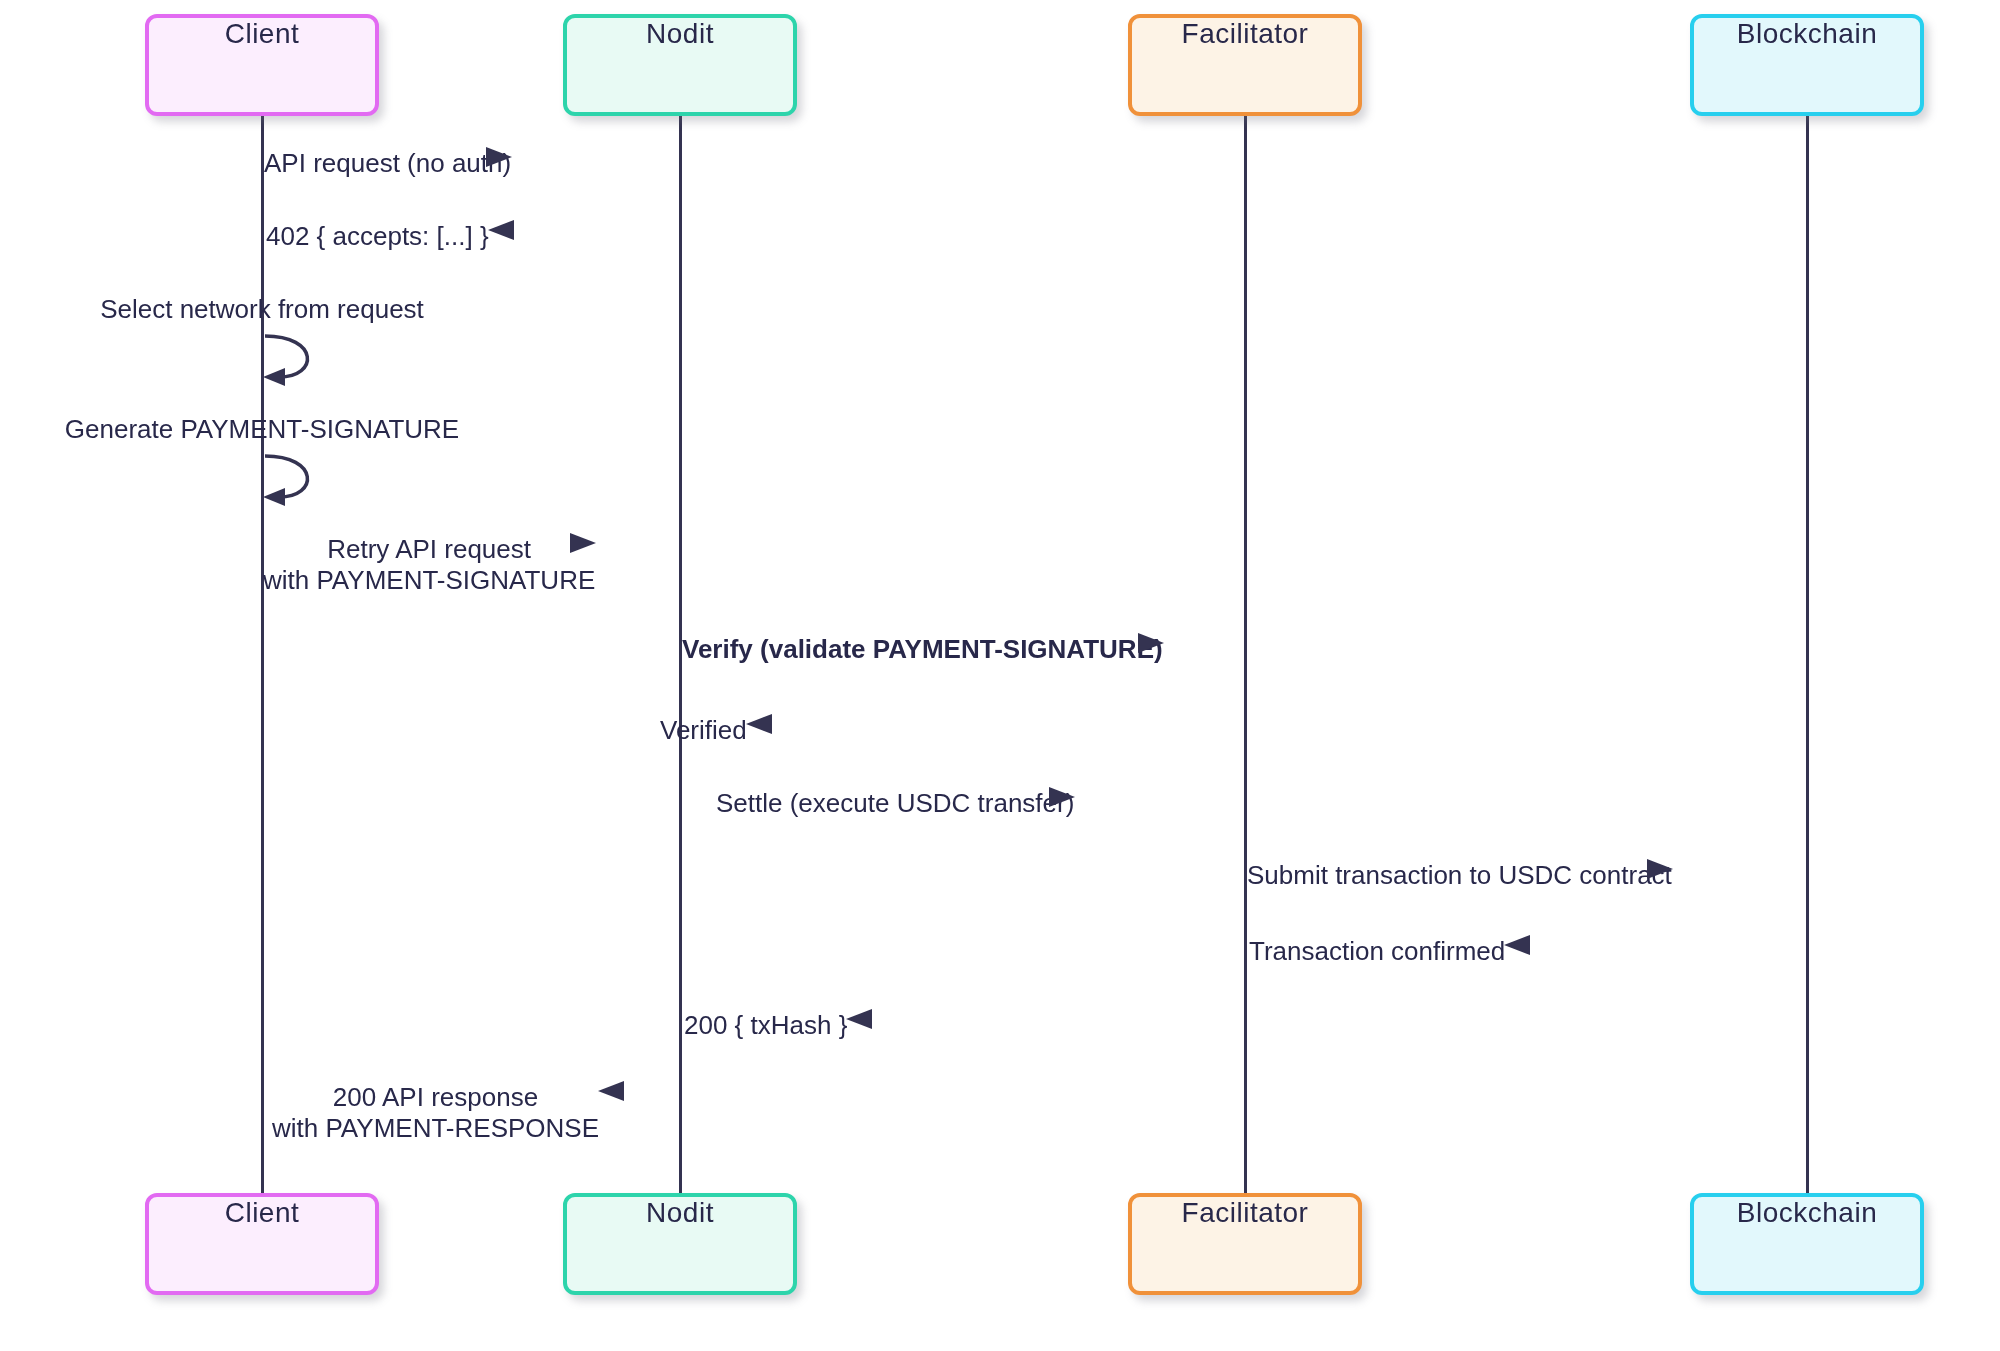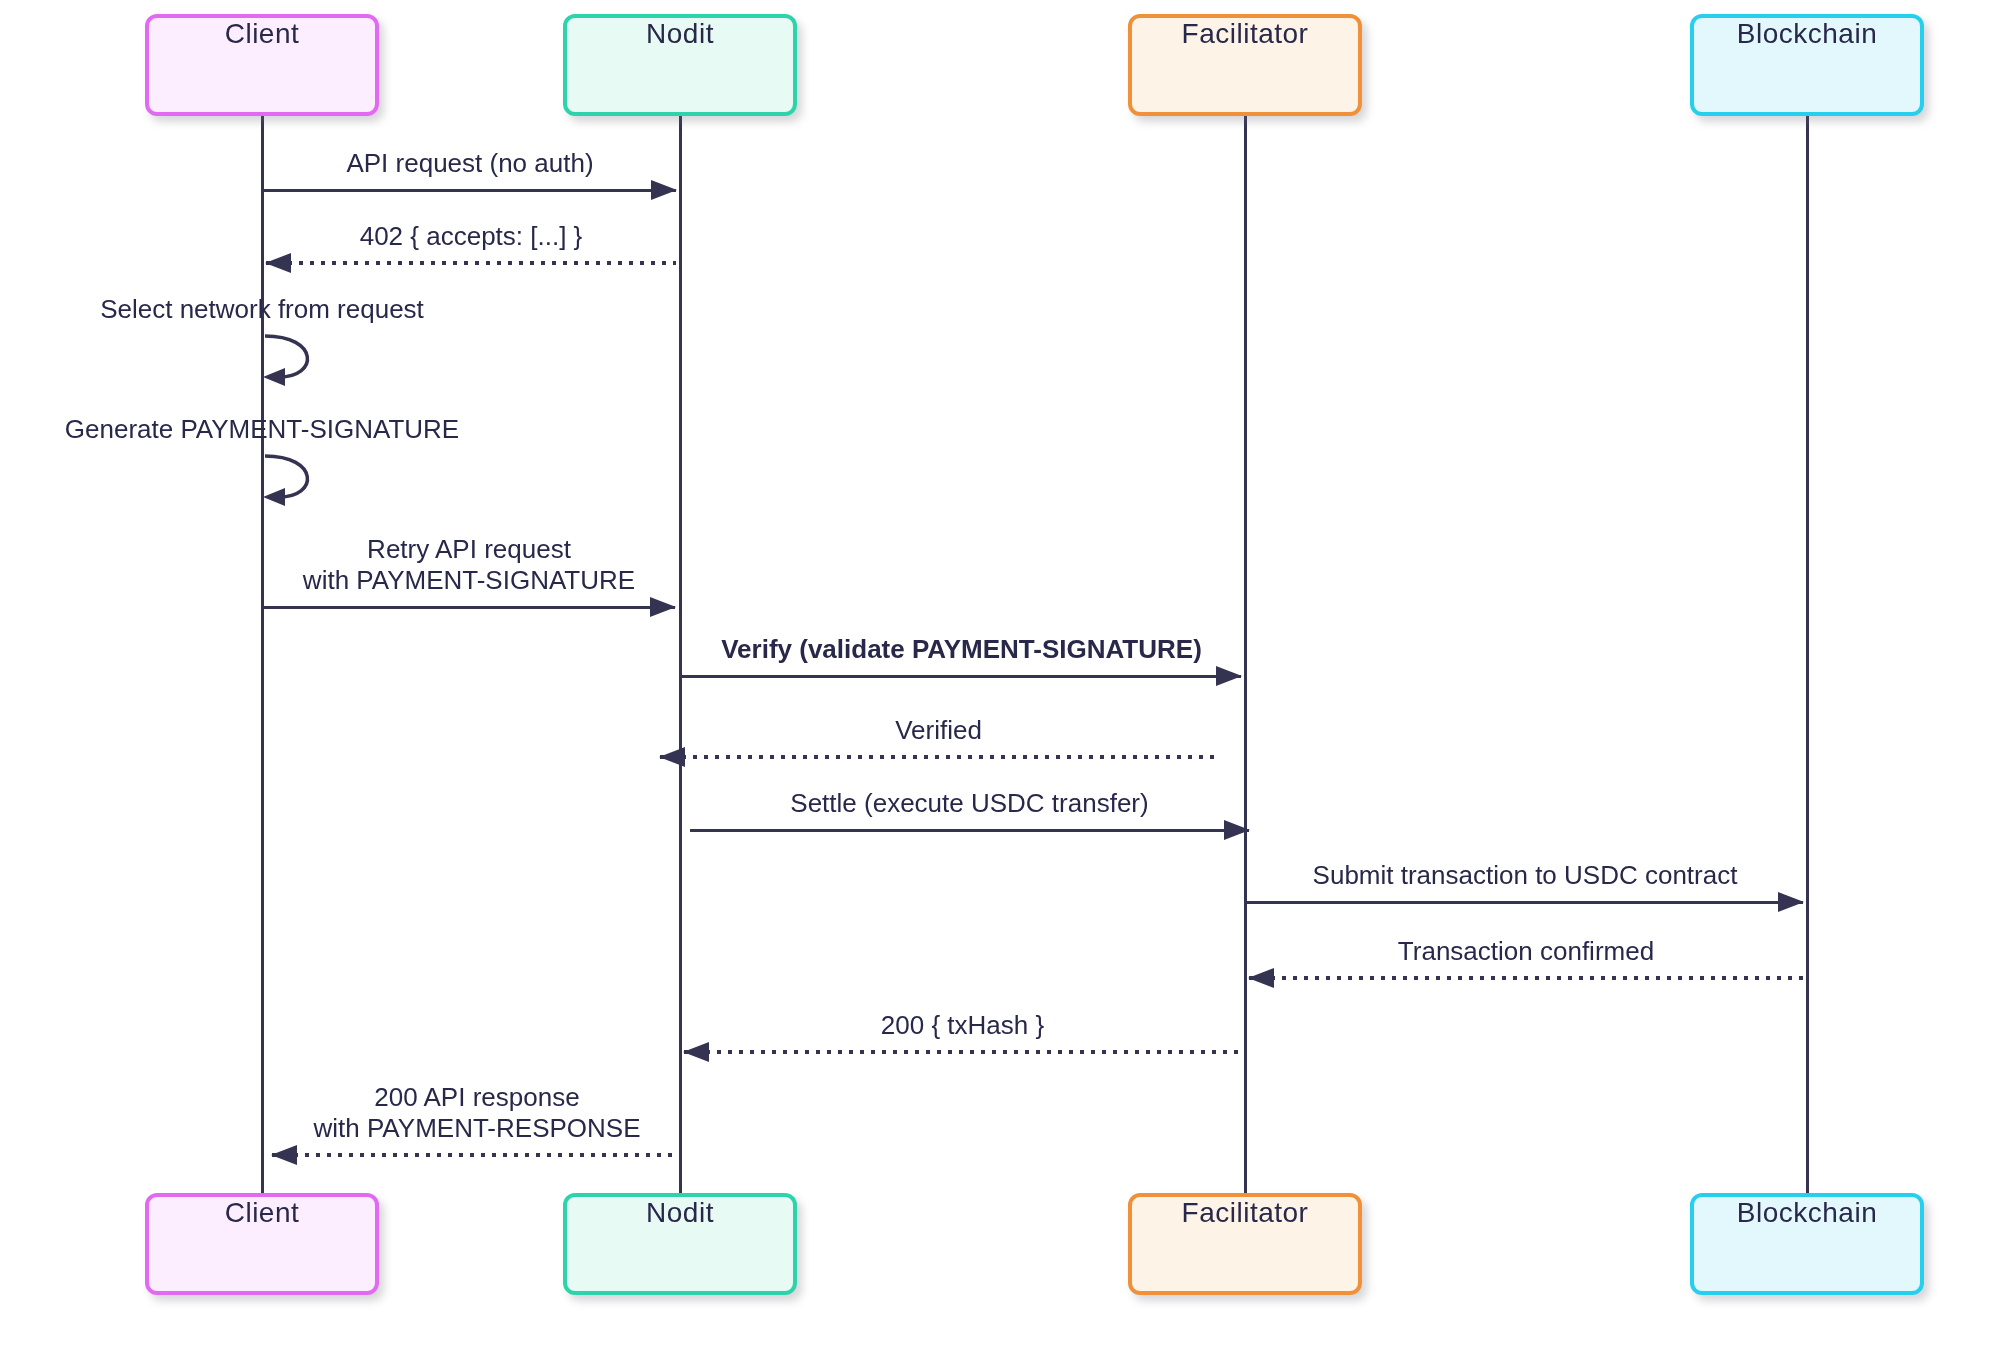--- a/index.html
+++ b/index.html
@@ -28,22 +28,21 @@
     box-sizing: border-box;
     display: flex;
     justify-content: center;
     font-size: 28px;
     letter-spacing: 0.5px;
     box-shadow: 5px 6px 9px rgba(110,110,125,0.28);
   }
   .msg {
     position: absolute;
     display: flex;
-    flex-direction: column;
-    justify-content: center;
+    flex-direction: row;
   }
   .msg .label {
     font-size: 26px;
     line-height: 31px;
     text-align: center;
     white-space: pre-line;
     margin-bottom: 2px;
     color: #28284a;
   }
   .arrow {
@@ -146,21 +145,21 @@
   </div>
 
   <div class="msg" style="left:660px; top:715px; width:557px;">
     <div class="label">Verified</div>
     <div class="arrow">
       <i class="head left"></i>
       <i class="shaft dotted"></i>
     </div>
   </div>
 
-  <div class="msg" style="left:690px; top:788px; width:559px;">
+  <div class="msg" style="left:716px; top:788px; width:559px;">
     <div class="label">Settle (execute USDC transfer)</div>
     <div class="arrow">
       <i class="shaft solid"></i>
       <i class="head right"></i>
     </div>
   </div>
 
   <div class="msg" style="left:1247px; top:860px; width:556px;">
     <div class="label">Submit transaction to USDC contract</div>
     <div class="arrow">

